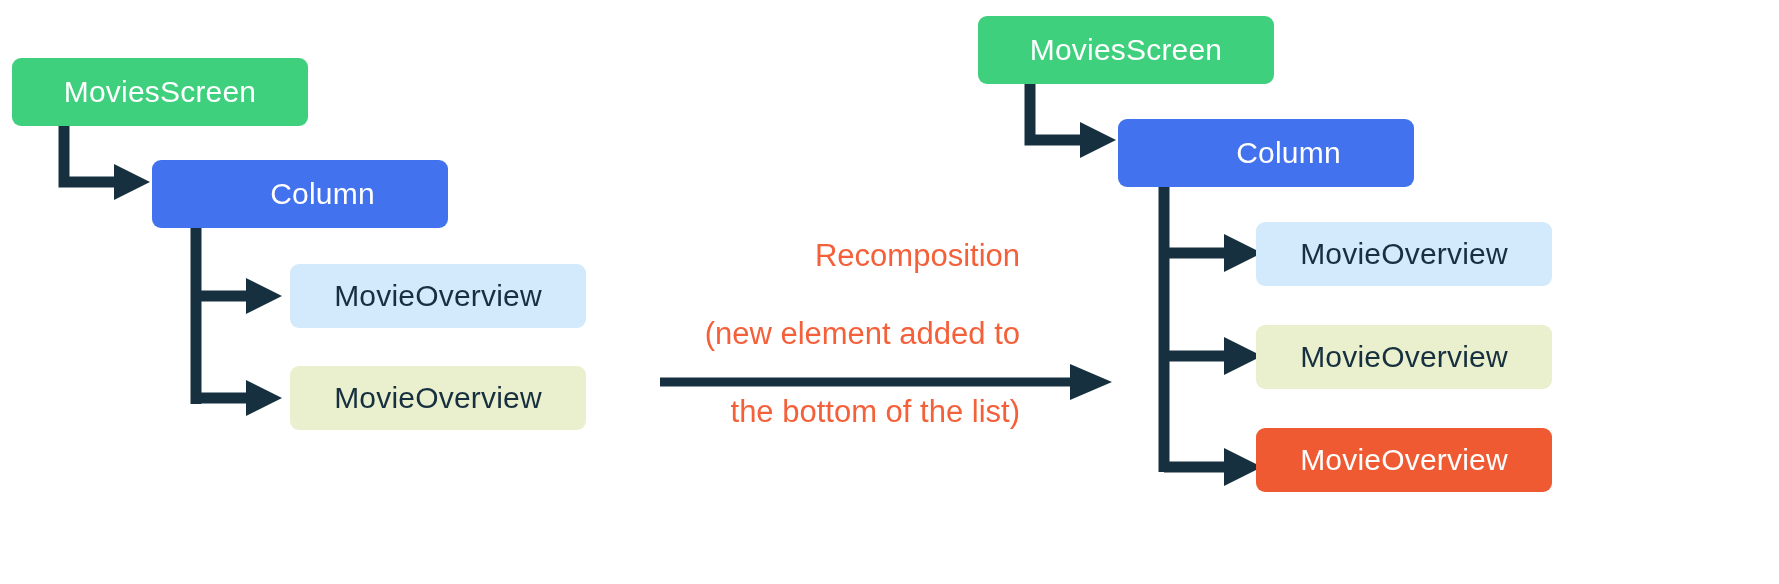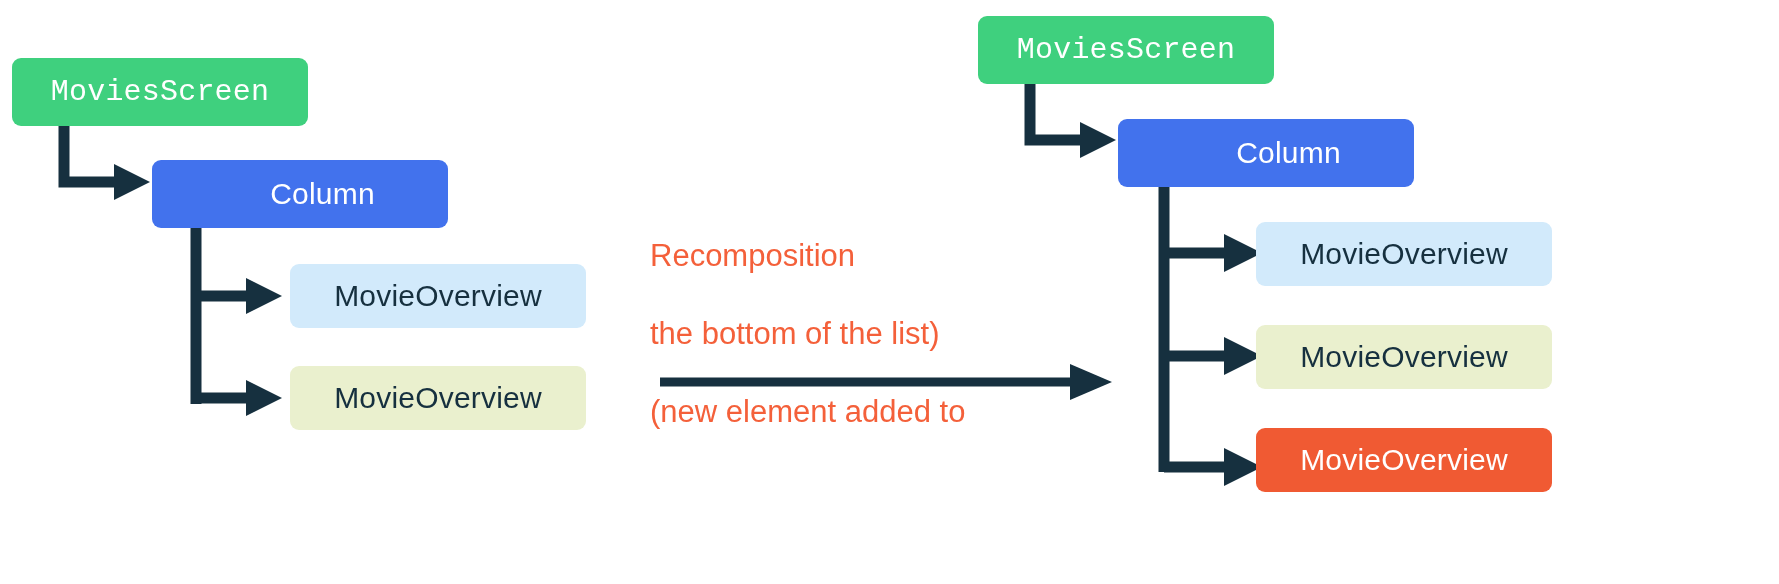--- a/index.html
+++ b/index.html
@@ -26,21 +26,21 @@
     border-radius: 9px;
     display: flex;
     align-items: center;
     justify-content: center;
     font-size: 30px;
     line-height: 1;
     letter-spacing: 0.2px;
     white-space: nowrap;
     user-select: none;
   }
-  .node-green   { background: #3FD07E; color: #ffffff; font-family: Liberation Mono, monospace; }
+  .node-green   { background: #3FD07E; color: #ffffff; }
   .node-blue    { background: #4272ED; color: #ffffff; padding-left: 45px; }
   .node-lblue   { background: #D2EAFB; color: #16303F; }
   .node-lime    { background: #EAF0CE; color: #16303F; }
   .node-orange  { background: #F05A33; color: #ffffff; }
 
   .connector {
     position: absolute;
     overflow: visible;
   }
   .connector path, .connector line {
@@ -50,21 +50,21 @@
   .connector polygon {
     fill: #16303F;
     stroke: none;
   }
 
   .caption {
     position: absolute;
     color: #F4603A;
     font-size: 31px;
     line-height: 1.26;
-    text-align: left;
+    text-align: right;
     white-space: pre-line;
     user-select: none;
   }
 </style>
 </head>
 <body>
 
 <div id="canvas">
 
   <div class="node node-green" style="left:12px; top:58px; width:296px; height:68px;">
@@ -91,22 +91,22 @@
   <div class="node node-lblue" style="left:290px; top:264px; width:296px; height:64px;">
     <span>MovieOverview</span>
   </div>
 
   <div class="node node-lime" style="left:290px; top:366px; width:296px; height:64px;">
     <span>MovieOverview</span>
   </div>
 
   <div class="caption" style="left:650px; top:197px; width:370px;">
     <div>Recomposition</div>
+    <div>(new element added to</div>
     <div>the bottom of the list)</div>
-    <div>(new element added to</div>
   </div>
 
   <svg class="connector" style="left:660px; top:360px; width:455px; height:45px;" viewBox="0 0 455 45">
     <path d="M0,22 L418,22" stroke-width="9" stroke-linecap="butt"></path>
     <polygon points="410,4 452,22 410,40"></polygon>
   </svg>
 
   <div class="node node-green" style="left:978px; top:16px; width:296px; height:68px;">
     <span>MoviesScreen</span>
   </div>

